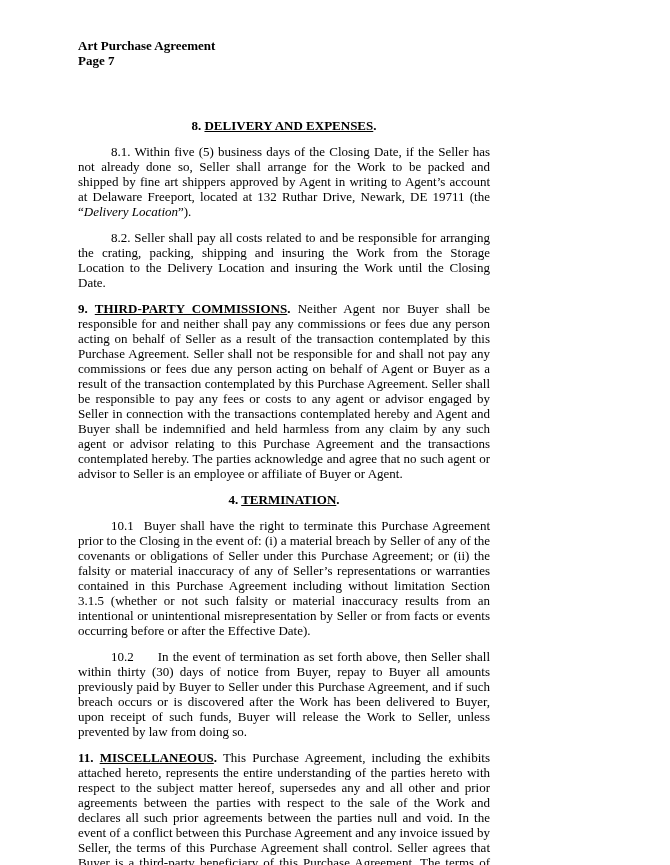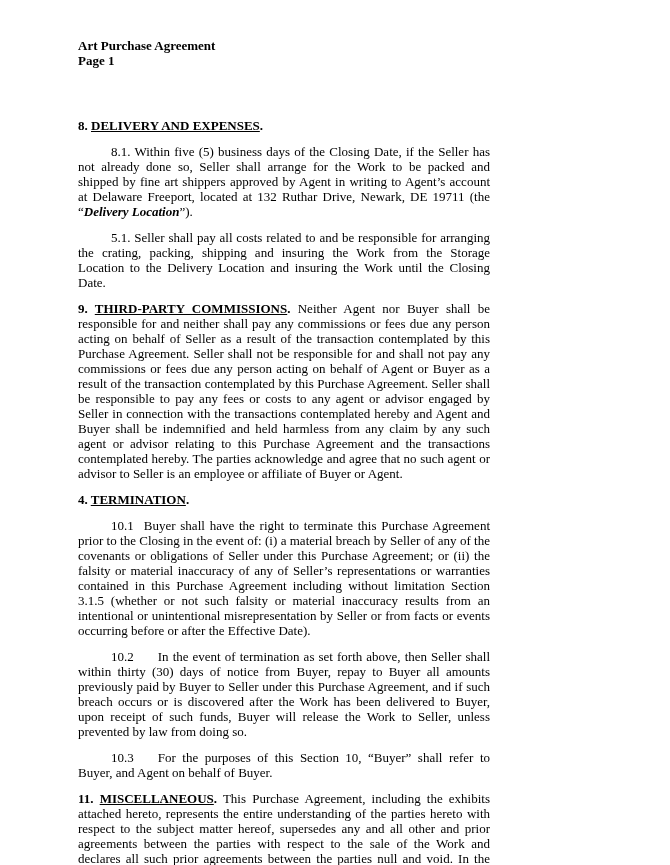--- a/index.html
+++ b/index.html
@@ -24,52 +24,51 @@
     font-weight: bold;
     text-align: left;
   }
   .hdr-line { margin: 0; }
   .doc-body {
     margin-top: 50px;
     text-align: justify;
   }
   .para { margin: 0 0 11px 0; }
   .para:last-child { margin-bottom: 0; }
-  .heading { text-align: left; }
+  .heading { text-align: center; }
   .indent { text-indent: 33px; }
   .b  { font-weight: bold; }
   .u  { text-decoration: underline; }
-  .bi { font-weight: bold; font-style: italic; }
+  .bi { font-weight: normal; font-style: italic; }
   .tab    { display: inline-block; width: 24px; }
   .tab-sm { display: inline-block; width: 10px; }
 </style>
 </head>
 <body>
 
 <div class="page">
 
   <header class="doc-header">
     <div class="hdr-line">Art Purchase Agreement</div>
-    <div class="hdr-line">Page 1</div>
+    <div class="hdr-line">Page 7</div>
   </header>
 
   <main class="doc-body">
 
     <p class="para heading"><span class="b">8. </span><span class="b u">DELIVERY AND EXPENSES</span><span class="b">.</span></p>
 
     <p class="para indent"><span>8.1.  Within five (5) business days of the Closing Date, if the Seller has not already done so, Seller shall arrange for the Work to be packed and shipped by fine art shippers approved by Agent in writing to Agent’s account at Delaware Freeport, located at 132 Ruthar Drive, Newark, DE 19711 (the “</span><span class="bi">Delivery Location</span><span>”).</span></p>
 
-    <p class="para indent">5.1.  Seller shall pay all costs related to and be responsible for arranging the crating, packing, shipping and insuring the Work from the Storage Location to the Delivery Location and insuring the Work until the Closing Date.</p>
+    <p class="para indent">8.2.  Seller shall pay all costs related to and be responsible for arranging the crating, packing, shipping and insuring the Work from the Storage Location to the Delivery Location and insuring the Work until the Closing Date.</p>
 
     <p class="para"><span class="b">9. </span><span class="b u">THIRD-PARTY COMMISSIONS</span><span class="b">.</span><span>  Neither Agent nor Buyer shall be responsible for and neither shall pay any commissions or fees due any person acting on behalf of Seller as a result of the transaction contemplated by this Purchase Agreement. Seller shall not be responsible for and shall not pay any commissions or fees due any person acting on behalf of Agent or Buyer as a result of the transaction contemplated by this Purchase Agreement. Seller shall be responsible to pay any fees or costs to any agent or advisor engaged by Seller in connection with the transactions contemplated hereby and Agent and Buyer shall be indemnified and held harmless from any claim by any such agent or advisor relating to this Purchase Agreement and the transactions contemplated hereby. The parties acknowledge and agree that no such agent or advisor to Seller is an employee or affiliate of Buyer or Agent.</span></p>
 
     <p class="para heading"><span class="b">4. </span><span class="b u">TERMINATION</span><span class="b">.</span></p>
 
     <p class="para indent"><span>10.1</span><span class="tab-sm"></span><span>Buyer shall have the right to terminate this Purchase Agreement prior to the Closing in the event of: (i) a material breach by Seller of any of the covenants or obligations of Seller under this Purchase Agreement; or (ii) the falsity or material inaccuracy of any of Seller’s representations or warranties contained in this Purchase Agreement including without limitation Section 3.1.5 (whether or not such falsity or material inaccuracy results from an intentional or unintentional misrepresentation by Seller or from facts or events occurring before or after the Effective Date).</span></p>
 
     <p class="para indent"><span>10.2</span><span class="tab"></span><span>In the event of termination as set forth above, then Seller shall within thirty (30) days of notice from Buyer, repay to Buyer all amounts previously paid by Buyer to Seller under this Purchase Agreement, and if such breach occurs or is discovered after the Work has been delivered to Buyer, upon receipt of such funds, Buyer will release the Work to Seller, unless prevented by law from doing so.</span></p>
 
-    <p class="para indent"><span>10.3</span><span class="tab"></span><span>For the purposes of this Section 10, “Buyer” shall refer to Buyer, and Agent on behalf of Buyer.</span></p>
 
     <p class="para"><span class="b">11. </span><span class="b u">MISCELLANEOUS</span><span class="b">.</span><span> This Purchase Agreement, including the exhibits attached hereto, represents the entire understanding of the parties hereto with respect to the subject matter hereof, supersedes any and all other and prior agreements between the parties with respect to the sale of the Work and declares all such prior agreements between the parties null and void. In the event of a conflict between this Purchase Agreement and any invoice issued by Seller, the terms of this Purchase Agreement shall control. Seller agrees that Buyer is a third-party beneficiary of this Purchase Agreement. The terms of this Purchase Agreement may not be modified or amended, except in a writing signed by the parties hereto. Seller may not assign this Purchase Agreement without the prior written consent of Agent or Buyer. This Purchase Agreement shall inure to the benefit of, and shall be binding upon, the successors, permitted assigns, heirs, executors, administrators and legal representatives of the parties hereto. For a period of one (1) year after the Effective Date hereafter, Seller hereby agrees that it will not knowingly, directly or indirectly, offer, sell or agree to sell any artwork to any person other than Agent that, directly or indirectly, intends to offer fractional investment in the artwork through the sale of securities or risk no longer being able to do business with Masterworks. This Purchase Agreement, and all matters arising out of or relating to this Purchase Agreement, shall be governed and construed in accordance with the laws of the State of New York, without regard to its conflict of laws provisions. Any dispute arising under or related to this Purchase Agreement shall be resolved in the New York State Supreme Court, New York County or in the United States District Court for the Southern District of New York. This Purchase Agreement may be executed in counterparts, including by PDF or facsimile, each of which shall be deemed an original, and all of which together shall constitute one and the same instrument.</span></p>
 
   </main>
 </div>
 
 </body></html>

